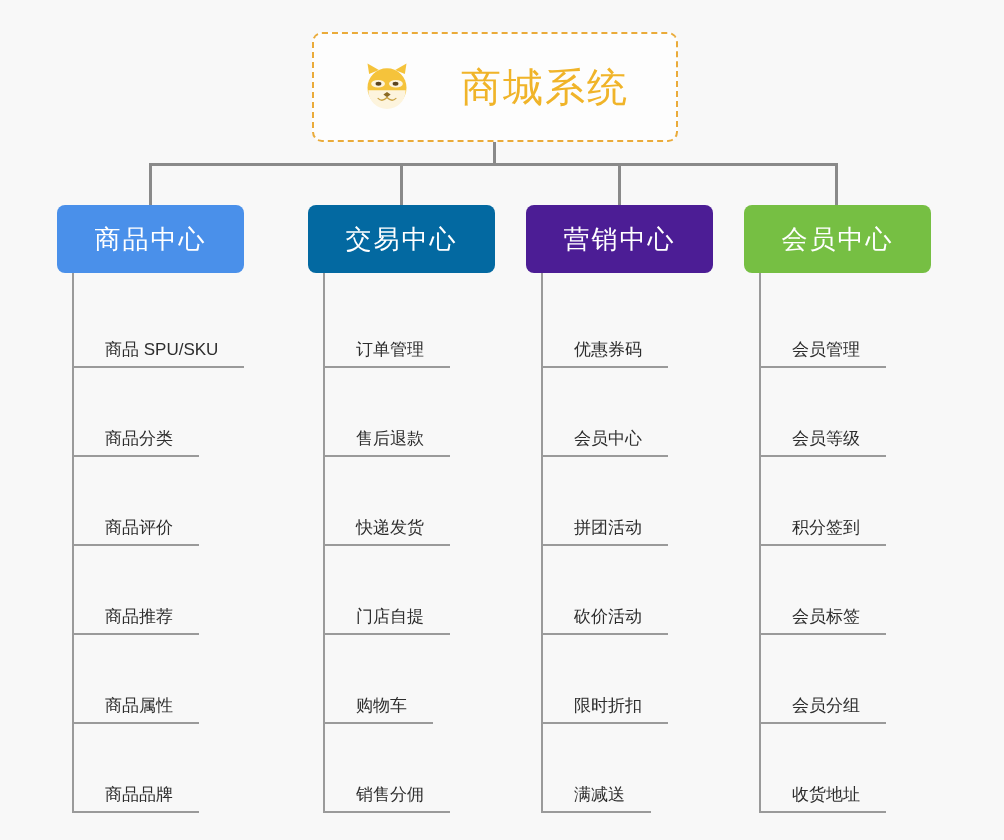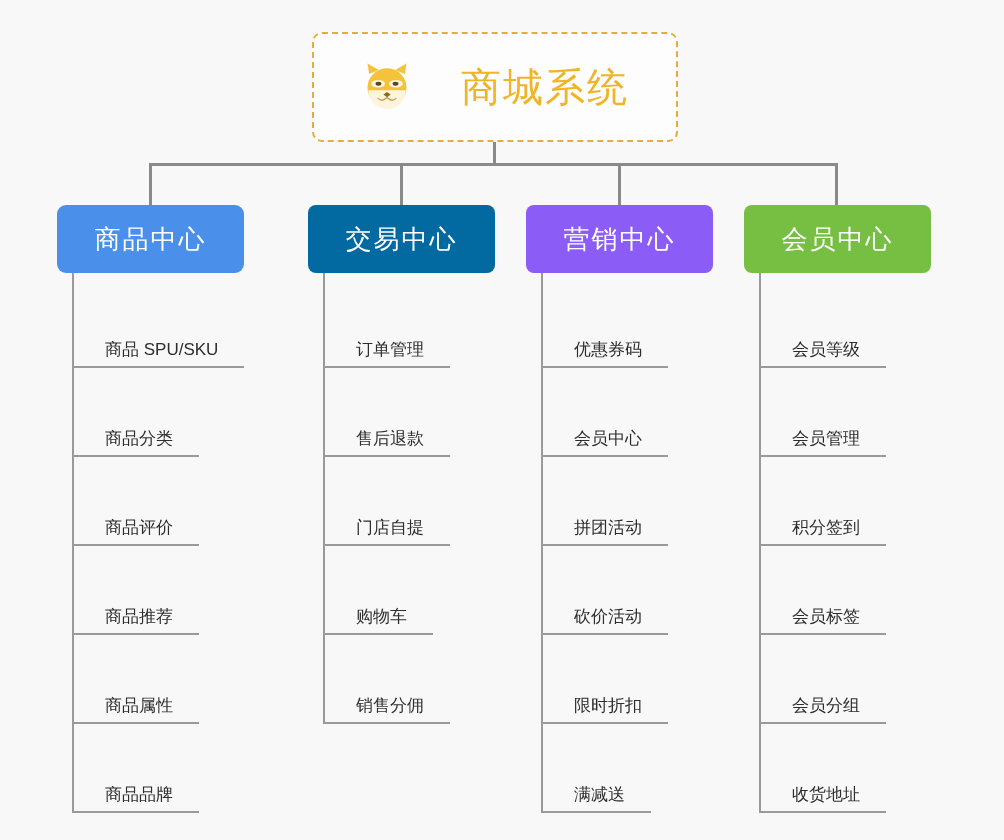--- a/index.html
+++ b/index.html
@@ -111,27 +111,27 @@
 
   .leaf-label {
     font-size: 17px;
     color: #2d2d2d;
     line-height: 1.15;
     white-space: nowrap;
   }
 
   
   #col-0 { left: 57px; width: 240px; }
-  #col-0 .cat-box { width: 187px; background: #4a90ea; border-radius: 9px; }
+  #col-0 .cat-box { width: 187px; background: #4a90ea; }
 
   #col-1 { left: 308px; width: 215px; }
   #col-1 .cat-box { width: 187px; background: #0369a1; }
 
   #col-2 { left: 526px; width: 215px; }
-  #col-2 .cat-box { width: 187px; background: #8b5cf6; }
+  #col-2 .cat-box { width: 187px; background: #4c1d95; }
 
   #col-3 { left: 744px; width: 215px; }
   #col-3 .cat-box { width: 187px; background: #76bf43; }
 </style>
 </head>
 <body>
 
 <div id="canvas">
 
   <div id="root-node">
@@ -219,20 +219,25 @@
             <span class="leaf-label">订单管理</span>
           </span>
         </div>
       <div class="leaf">
           <span class="leaf-inner">
             <span class="leaf-label">售后退款</span>
           </span>
         </div>
       <div class="leaf">
           <span class="leaf-inner">
+            <span class="leaf-label">快递发货</span>
+          </span>
+        </div>
+      <div class="leaf">
+          <span class="leaf-inner">
             <span class="leaf-label">门店自提</span>
           </span>
         </div>
       <div class="leaf">
           <span class="leaf-inner">
             <span class="leaf-label">购物车</span>
           </span>
         </div>
       <div class="leaf">
           <span class="leaf-inner">
@@ -282,30 +287,30 @@
   </div>
 
   <div class="column" id="col-3">
     <div class="cat-box">
       <span>会员中心</span>
     </div>
     <div class="leaf-list">
       <div class="spine"></div>
       <div class="leaf">
           <span class="leaf-inner">
+            <span class="leaf-label">会员管理</span>
+          </span>
+        </div>
+      <div class="leaf">
+          <span class="leaf-inner">
             <span class="leaf-label">会员等级</span>
           </span>
         </div>
       <div class="leaf">
           <span class="leaf-inner">
-            <span class="leaf-label">会员管理</span>
-          </span>
-        </div>
-      <div class="leaf">
-          <span class="leaf-inner">
             <span class="leaf-label">积分签到</span>
           </span>
         </div>
       <div class="leaf">
           <span class="leaf-inner">
             <span class="leaf-label">会员标签</span>
           </span>
         </div>
       <div class="leaf">
           <span class="leaf-inner">

